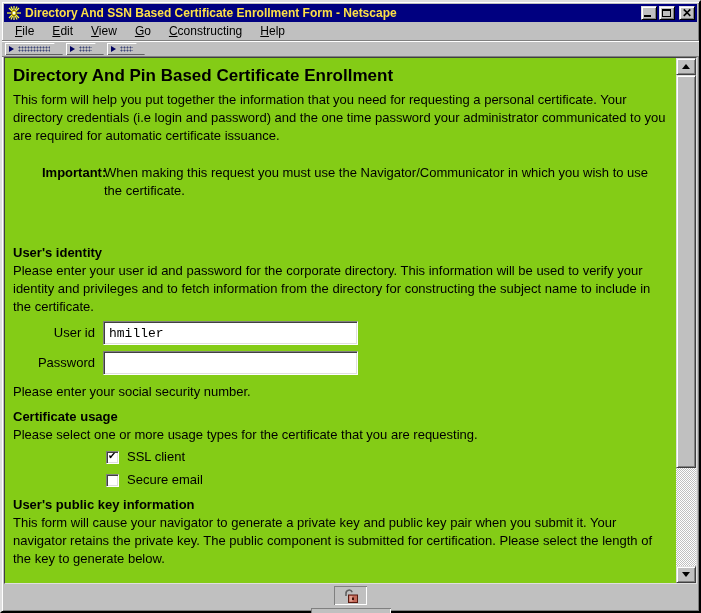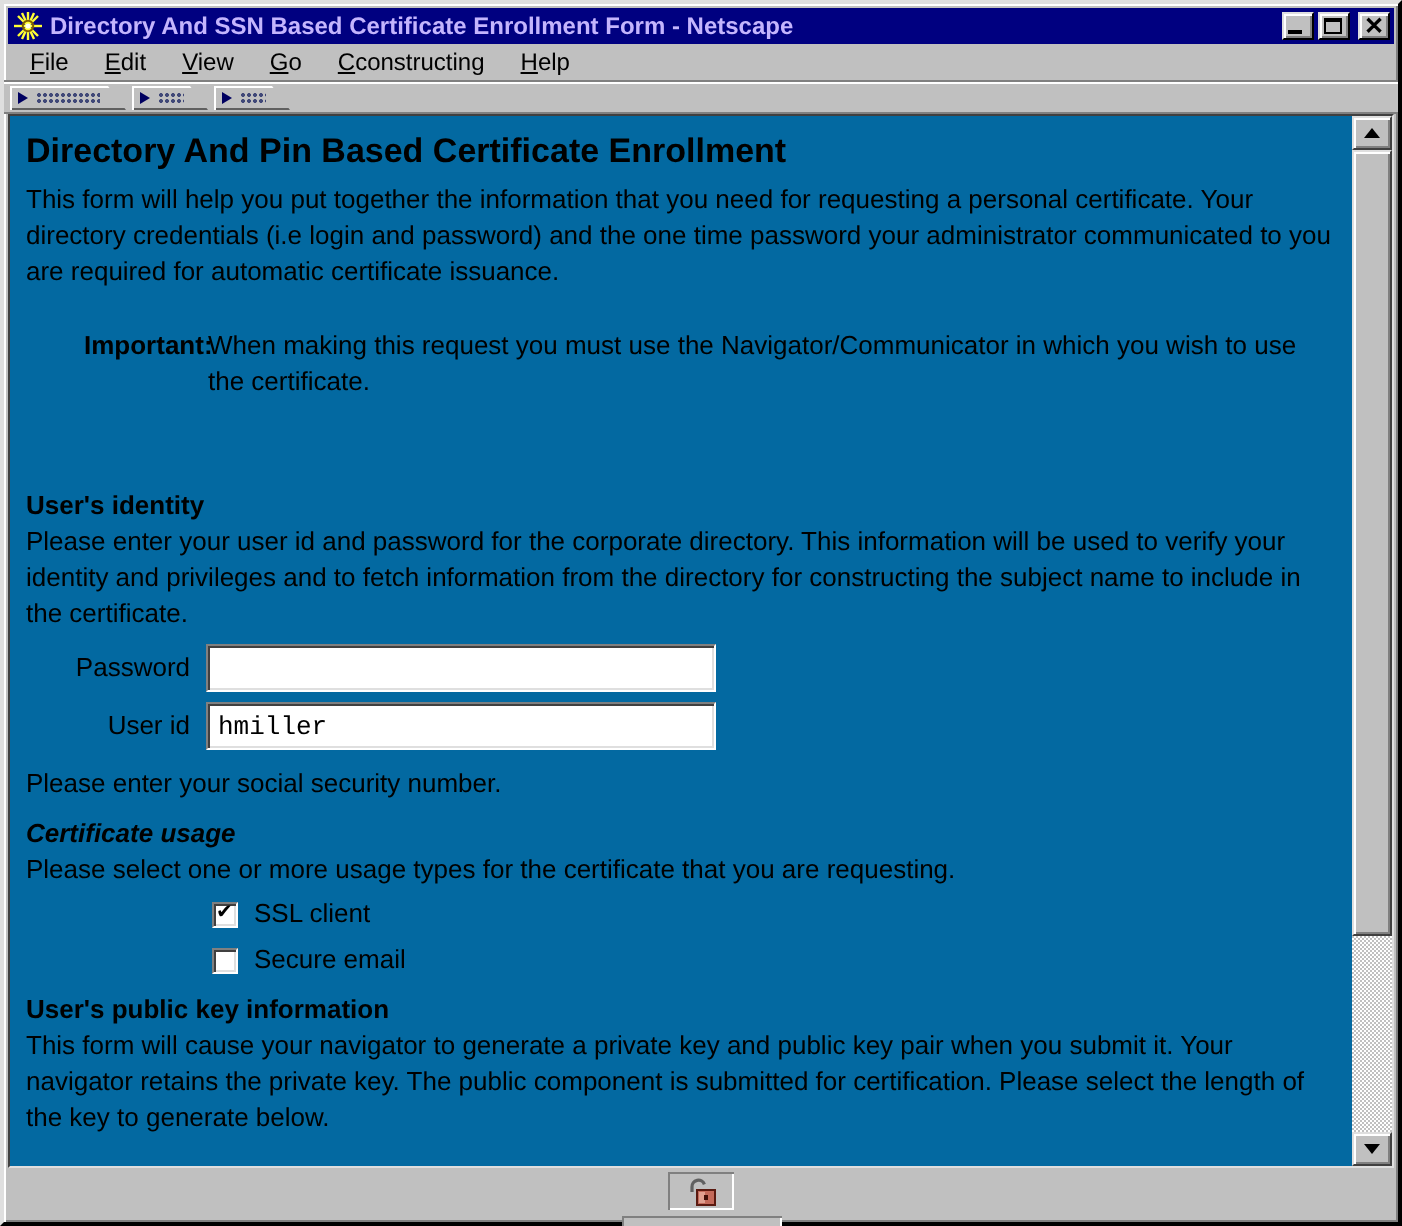--- a/index.html
+++ b/index.html
@@ -15,21 +15,21 @@
     box-shadow: inset 1px 1px 0 #fff, inset -1px -1px 0 #808080;
     position:relative;
   }
   
   .titlebar {
     height:18px; margin:2px 2px 0 2px; background:#000080;
     display:flex; align-items:center; padding:0 2px;
   }
   .app-icon { width:16px; height:16px; flex:none; }
   .titlebar-title {
-    flex:1; color:#c4b5fd; font-weight:bold; font-size:12px;
+    flex:1; color:#fde047; font-weight:bold; font-size:12px;
     margin-left:3px; white-space:nowrap; overflow:hidden;
   }
   .tb-btn {
     width:16px; height:14px; flex:none; background:#c0c0c0;
     border:1px solid; border-color:#dfdfdf #000 #000 #dfdfdf;
     box-shadow: inset 1px 1px 0 #fff, inset -1px -1px 0 #808080;
     margin-left:2px; position:relative; padding:0;
   }
   .tb-btn.close { margin-left:4px; }
   .glyph-min { position:absolute; left:2px; bottom:2px; width:7px; height:2px; background:#000; }
@@ -62,35 +62,35 @@
   }
   .ctab .dots {
     height:6px; background-image: radial-gradient(circle, #404878 0.9px, transparent 1.1px);
     background-size:3px 3px;
   }
   .ctab.t1 { width:58px; } .ctab.t1 .dots { width:32px; }
   .ctab.t2 { width:38px; } .ctab.t2 .dots { width:14px; }
   .ctab.t3 { width:38px; } .ctab.t3 .dots { width:14px; }
   
   .viewport {
-    height:527px; margin:0 2px; background:#0369a1; display:flex;
+    height:527px; margin:0 2px; background:#84cc16; display:flex;
     border:1px solid; border-color:#404040 #dfdfdf #dfdfdf #404040;
   }
   .content {
     flex:1; overflow:hidden; padding:6px 8px 0 8px;
     font-size:13px; line-height:18px; color:#000;
   }
   .content h1 { font-size:17px; line-height:20px; margin:2px 0 5px 0; font-weight:bold; }
   .para { margin:0; }
   .important-block { display:flex; margin-top:19px; }
   .important-label { font-weight:bold; flex:none; width:53px; margin-left:29px; }
   .important-text { margin-left:9px; max-width:582px; }
   .sec-heading { font-weight:bold; }
   .sec-heading.identity { margin-top:44px; }
-  .sec-heading.usage { margin-top:7px;font-style:italic; }
+  .sec-heading.usage { margin-top:7px; }
   .sec-heading.pubkey { margin-top:9px; }
   .field-row { display:flex; align-items:center; margin-top:6px; }
   .field-row.first { margin-top:5px; }
   .field-label { flex:none; width:82px; text-align:right; }
   .text-input {
     margin-left:8px; width:255px; height:24px; background:#fff; color:#000;
     border:1px solid; border-color:#808080 #fff #fff #808080;
     box-shadow: inset 1px 1px 0 #404040, inset -1px -1px 0 #dfdfdf;
     padding:2px 5px; font-family:"Liberation Mono","DejaVu Sans Mono",monospace;
     font-size:13px; outline:none;
@@ -215,27 +215,27 @@
       <p class="para intro">This form will help you put together the information that you need for requesting a personal certificate. Your directory credentials (i.e login and password) and the one time password your administrator communicated to you are required for automatic certificate issuance.</p>
 
       <div class="important-block">
         <span class="important-label">Important:</span>
         <span class="important-text">When making this request you must use the Navigator/Communicator in which you wish to use the certificate.</span>
       </div>
 
       <div class="sec-heading identity">User's identity</div>
       <p class="para">Please enter your user id and password for the corporate directory. This information will be used to verify your identity and privileges and to fetch information from the directory for constructing the subject name to include in the certificate.</p>
 
+      <div class="field-row first">
+        <span class="field-label">User id</span>
+        <input type="text" class="text-input" value="hmiller" style="">
+      </div>
       <div class="field-row">
         <span class="field-label">Password</span>
         <input type="password" class="text-input" value="" style="">
-      </div>
-      <div class="field-row first">
-        <span class="field-label">User id</span>
-        <input type="text" class="text-input" value="hmiller" style="">
       </div>
 
       <p class="para ssn-prompt">Please enter your social security number.</p>
 
       <div class="sec-heading usage">Certificate usage</div>
       <p class="para">Please select one or more usage types for the certificate that you are requesting.</p>
 
       <div class="check-row">
         <input type="checkbox" class="checkbox" checked="" style="">
         <span>SSL client</span>

